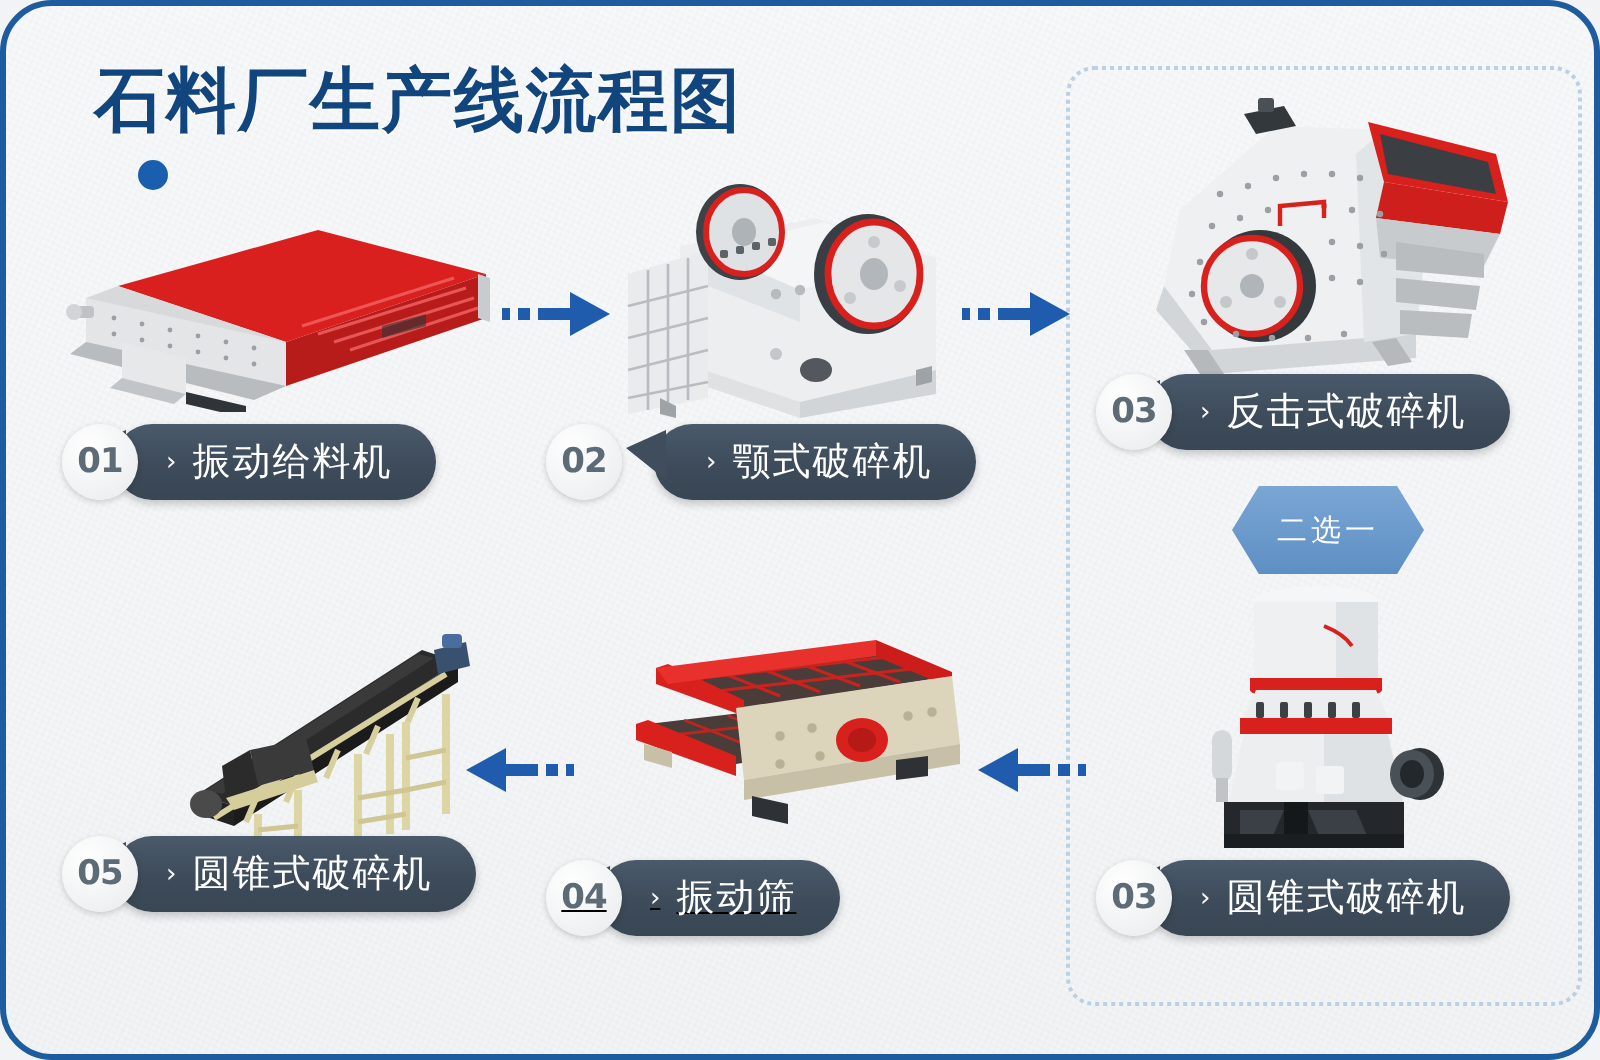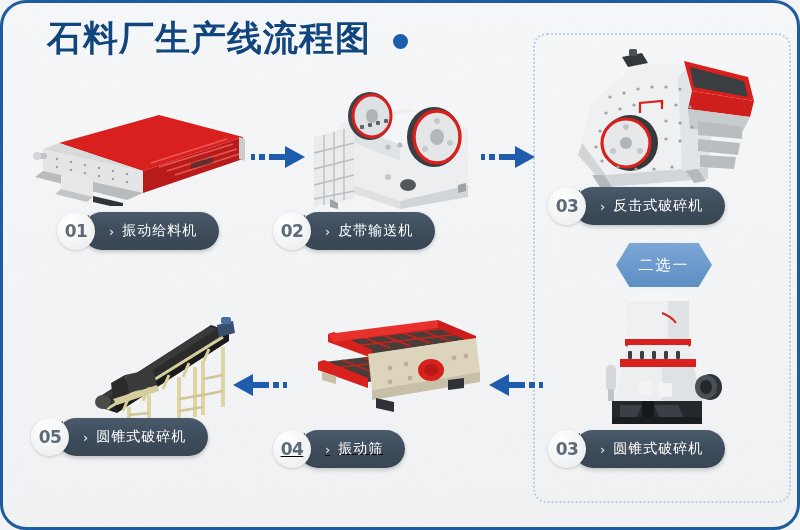--- a/index.html
+++ b/index.html
@@ -13,21 +13,21 @@
     position:relative;width:800px;height:530px;box-sizing:border-box;
     background:
       repeating-linear-gradient(115deg, rgba(255,255,255,0) 0 2px, rgba(0,0,0,0.012) 2px 3px),
       repeating-linear-gradient(25deg, rgba(255,255,255,0) 0 2px, rgba(0,0,0,0.010) 2px 3px),
       linear-gradient(#f7f8f9,#f2f3f5);
     border:3px solid #1d5c9e;
     border-radius:26px;
   }
 
   
-  .title-wrap{position:absolute;left:44px;top:12px;display:flex;align-items:center;}
+  .title-wrap{position:absolute;left:44px;top:24px;display:flex;flex-direction:column;}
   .title{
     font-size:35px;font-weight:bold;color:#11457e;letter-spacing:1px;
     font-family:"DejaVu Sans","Liberation Sans",sans-serif;
     text-shadow:0 1px 0 rgba(255,255,255,.7);
   }
   .title-dot{
     width:15px;height:15px;border-radius:50%;background:#1a5fae;margin-left:22px;margin-top:6px;
   }
 
   
@@ -60,21 +60,21 @@
     content:"";position:absolute;left:-14px;top:3px;
     border-top:9px solid transparent;
     border-bottom:16px solid transparent;
     border-right:20px solid #3f4d5c;
   }
   .chip .chev{
     color:#ffffff;font-size:13px;margin-right:8px;opacity:.95;
     font-family:"DejaVu Sans","Liberation Sans",sans-serif;
   }
   .chip .txt{
-    color:#ffffff;font-size:14px;letter-spacing:1px;white-space:nowrap;
+    color:#ffffff;font-size:19px;letter-spacing:1px;white-space:nowrap;
     font-family:"DejaVu Sans","Liberation Sans",sans-serif;
   }
 
   
   .hex{
     position:absolute;left:613px;top:240px;width:96px;height:44px;
     background:linear-gradient(180deg,#7ba6d4,#5d8fc4);
     display:flex;align-items:center;justify-content:center;
     clip-path:polygon(14% 0,86% 0,100% 50%,86% 100%,14% 100%,0 50%);
     color:#ffffff;font-size:15px;letter-spacing:2px;
@@ -445,33 +445,33 @@
 
   <div class="arrow" style="left:228px;top:368px;">
     <svg width="56" height="28" viewBox="0 0 56 28">
       <polygon points="22,3 2,14 22,25" fill="#1f5cad"></polygon>
       <rect x="18" y="11" width="20" height="6" fill="#1f5cad"></rect>
       <rect x="42" y="11" width="6" height="6" fill="#1f5cad"></rect>
       <rect x="52" y="11" width="4" height="6" fill="#1f5cad"></rect>
     </svg>
   </div>
 
-  <div class="chip" style="left:28px;top:209px;margin-left:26px;">
+  <div class="chip" style="left:28px;top:209px;">
     <div class="num">01</div>
     <div class="pill">
       <span class="chev">›</span>
       <span class="txt">振动给料机</span>
     </div>
   </div>
 
-  <div class="chip" style="left:270px;top:209px;">
+  <div class="chip" style="left:270px;top:209px;gap:28px;">
     <div class="num">02</div>
     <div class="pill">
       <span class="chev">›</span>
-      <span class="txt">皮带输送机</span>
+      <span class="txt">颚式破碎机</span>
     </div>
   </div>
 
   <div class="chip" style="left:545px;top:184px;">
     <div class="num">03</div>
     <div class="pill">
       <span class="chev">›</span>
       <span class="txt">反击式破碎机</span>
     </div>
   </div>

